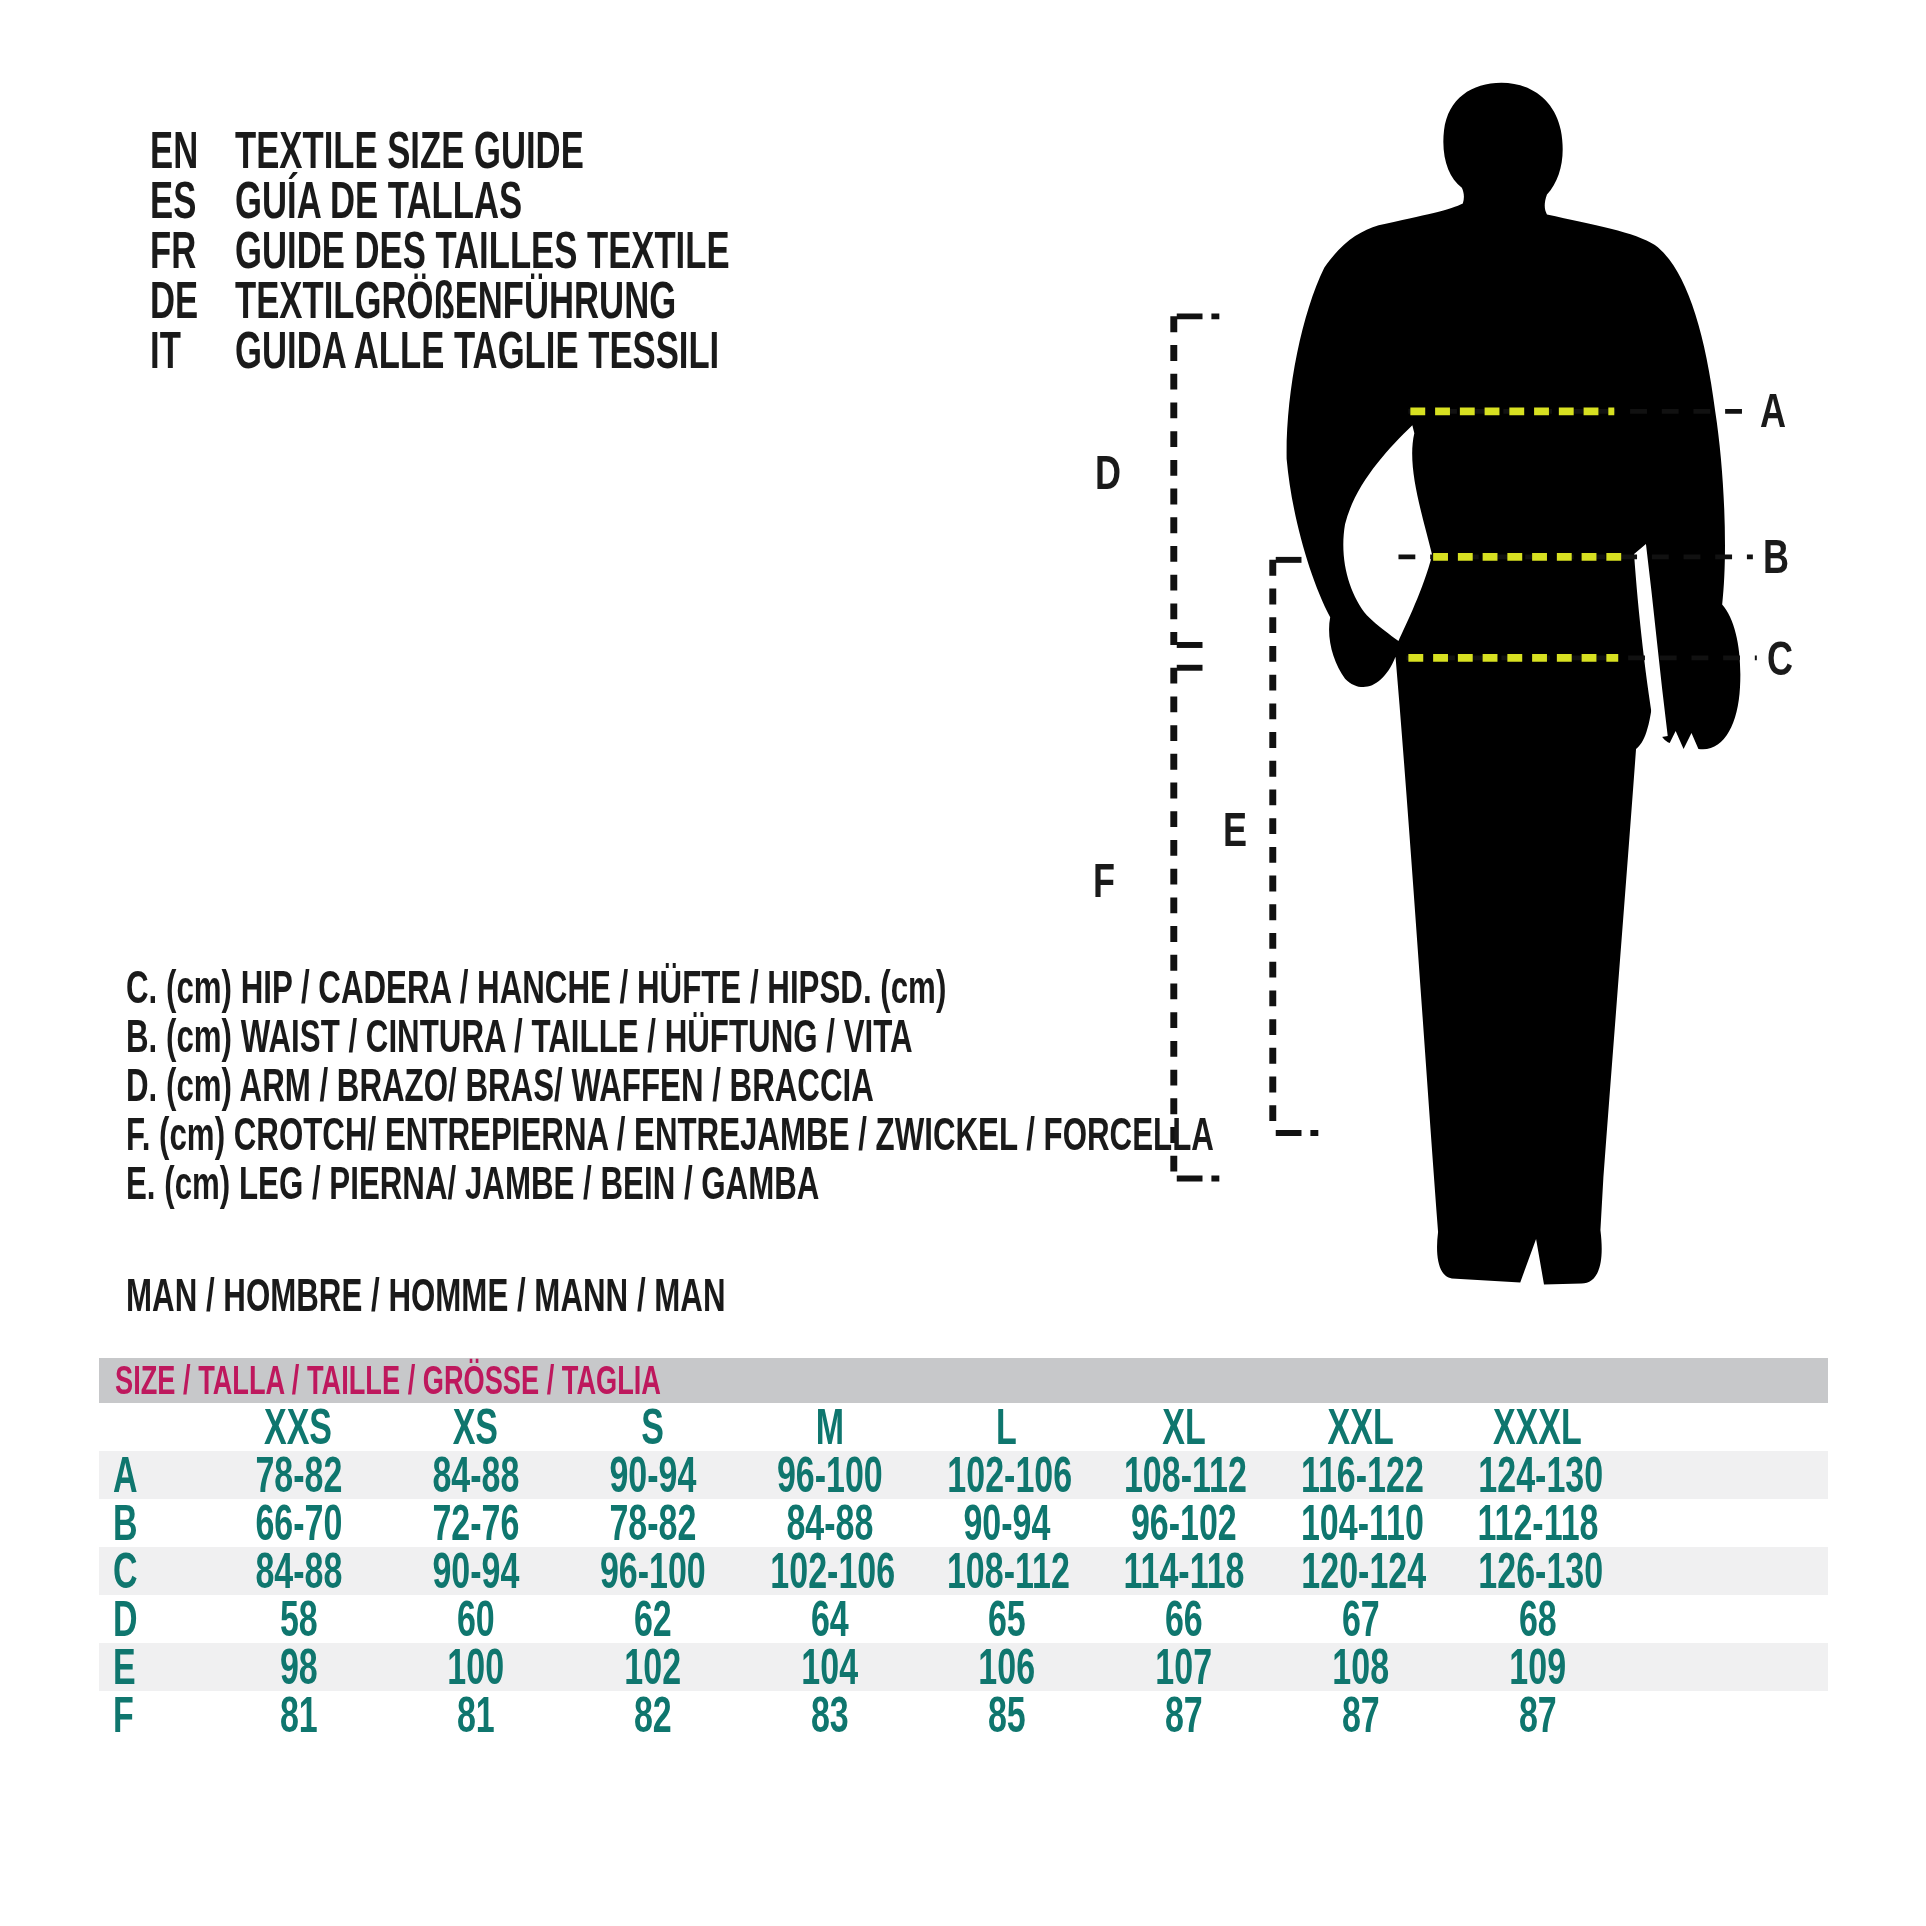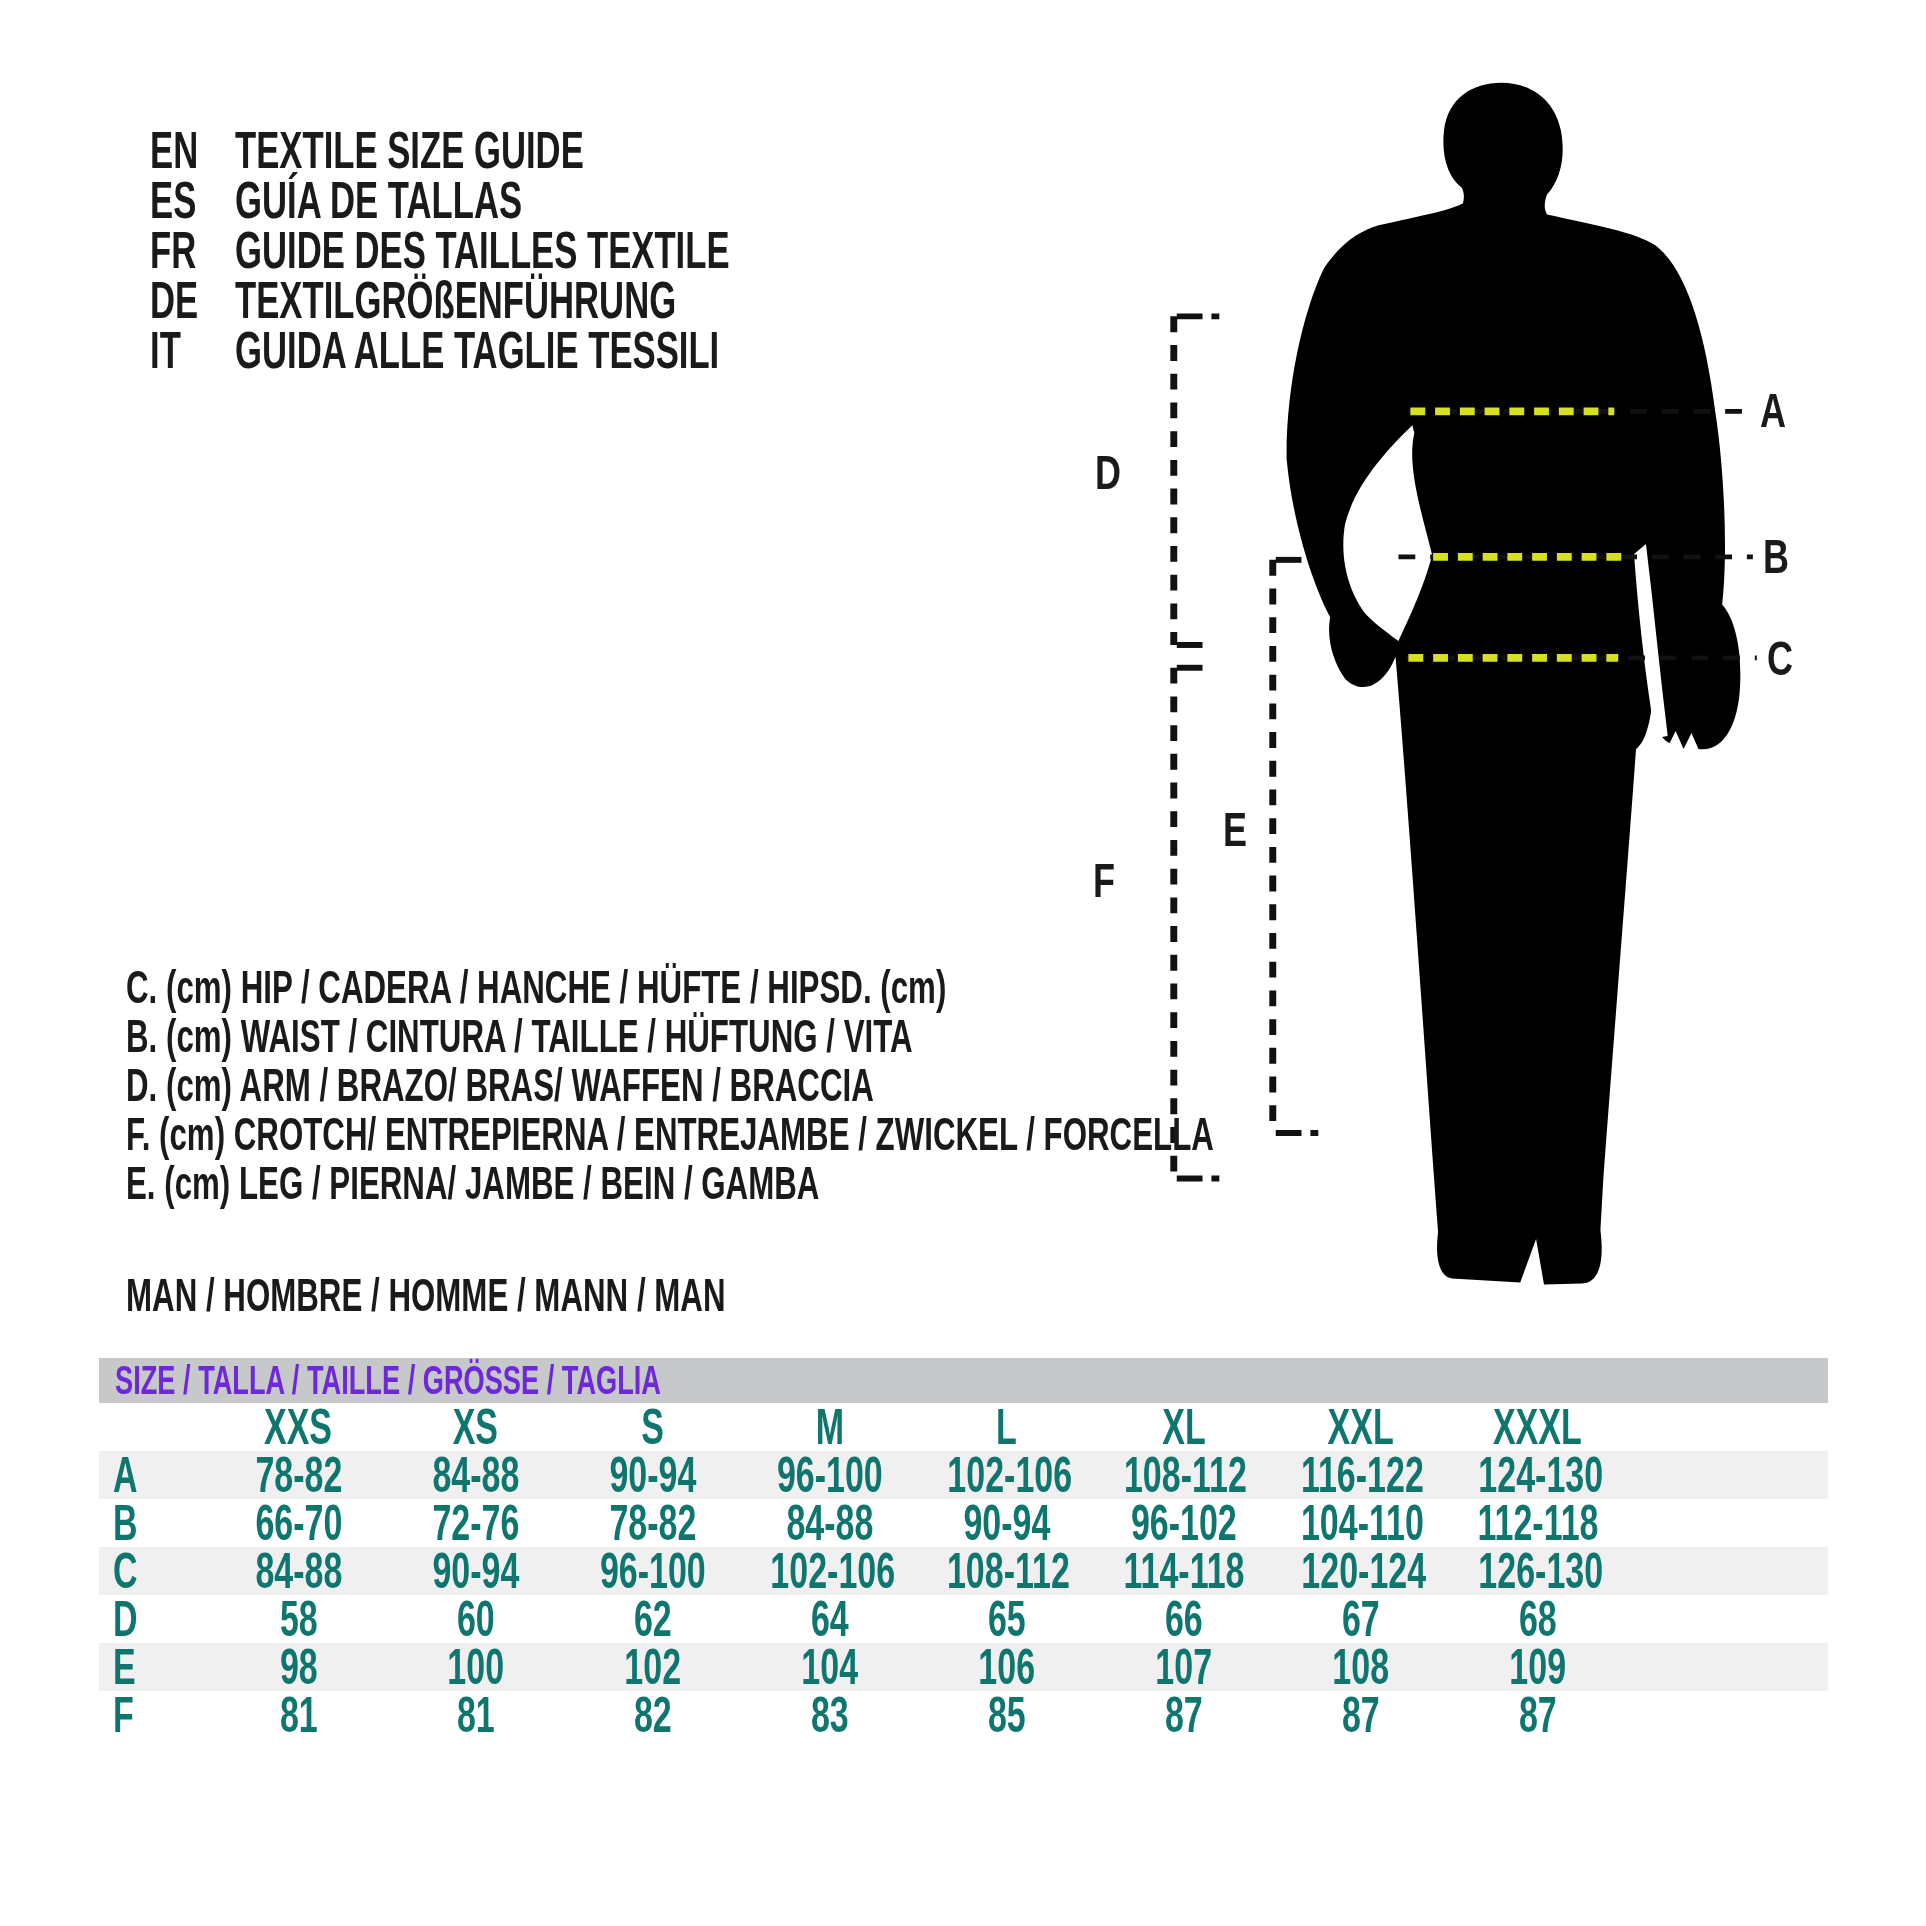--- a/index.html
+++ b/index.html
@@ -20,21 +20,21 @@
   
   .legend{position:absolute;left:126px;top:962px;}
   .legend-line{height:49px;display:flex;align-items:center;font-size:46px;font-weight:700;}
 
   .category{position:absolute;left:126px;top:1268px;height:49px;display:flex;align-items:flex-start;
             font-size:46px;font-weight:700;}
 
   
   .table{position:absolute;left:99px;top:1358px;width:1729px;}
   .t-header{height:45px;background:#c7c8ca;display:flex;align-items:center;
-            color:#6d28d9;font-size:40px;font-weight:700;padding-left:16px;box-sizing:border-box;}
+            color:#be185d;font-size:40px;font-weight:700;padding-left:16px;box-sizing:border-box;}
   .t-row{display:flex;height:48px;align-items:center;color:#0f766e;font-size:50px;font-weight:700;}
   .t-row.stripe{background:#f0f0f1;}
   .t-label{width:111px;flex:0 0 111px;padding-left:14px;box-sizing:border-box;}
   .t-cell{width:177px;flex:0 0 177px;text-align:center;}
 </style>
 </head>
 <body>
 
 <div class="page">
 

